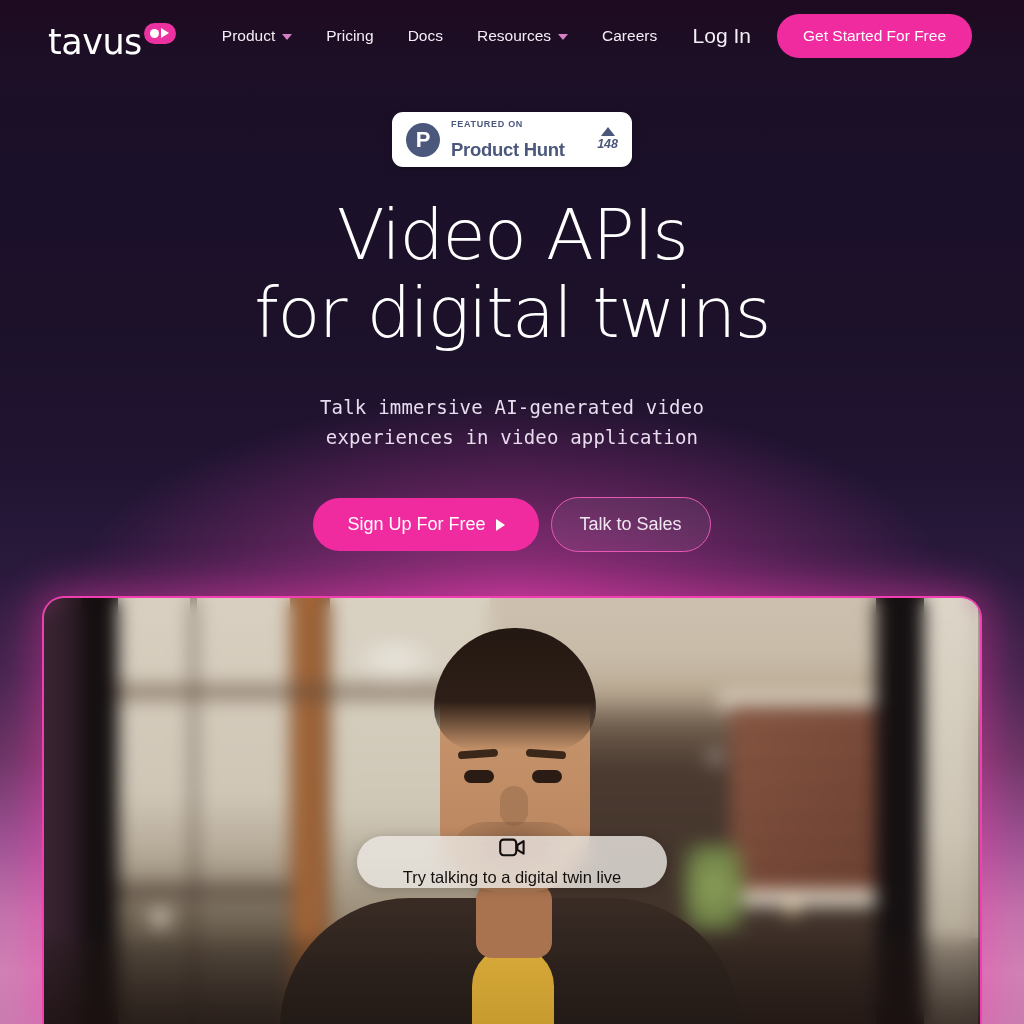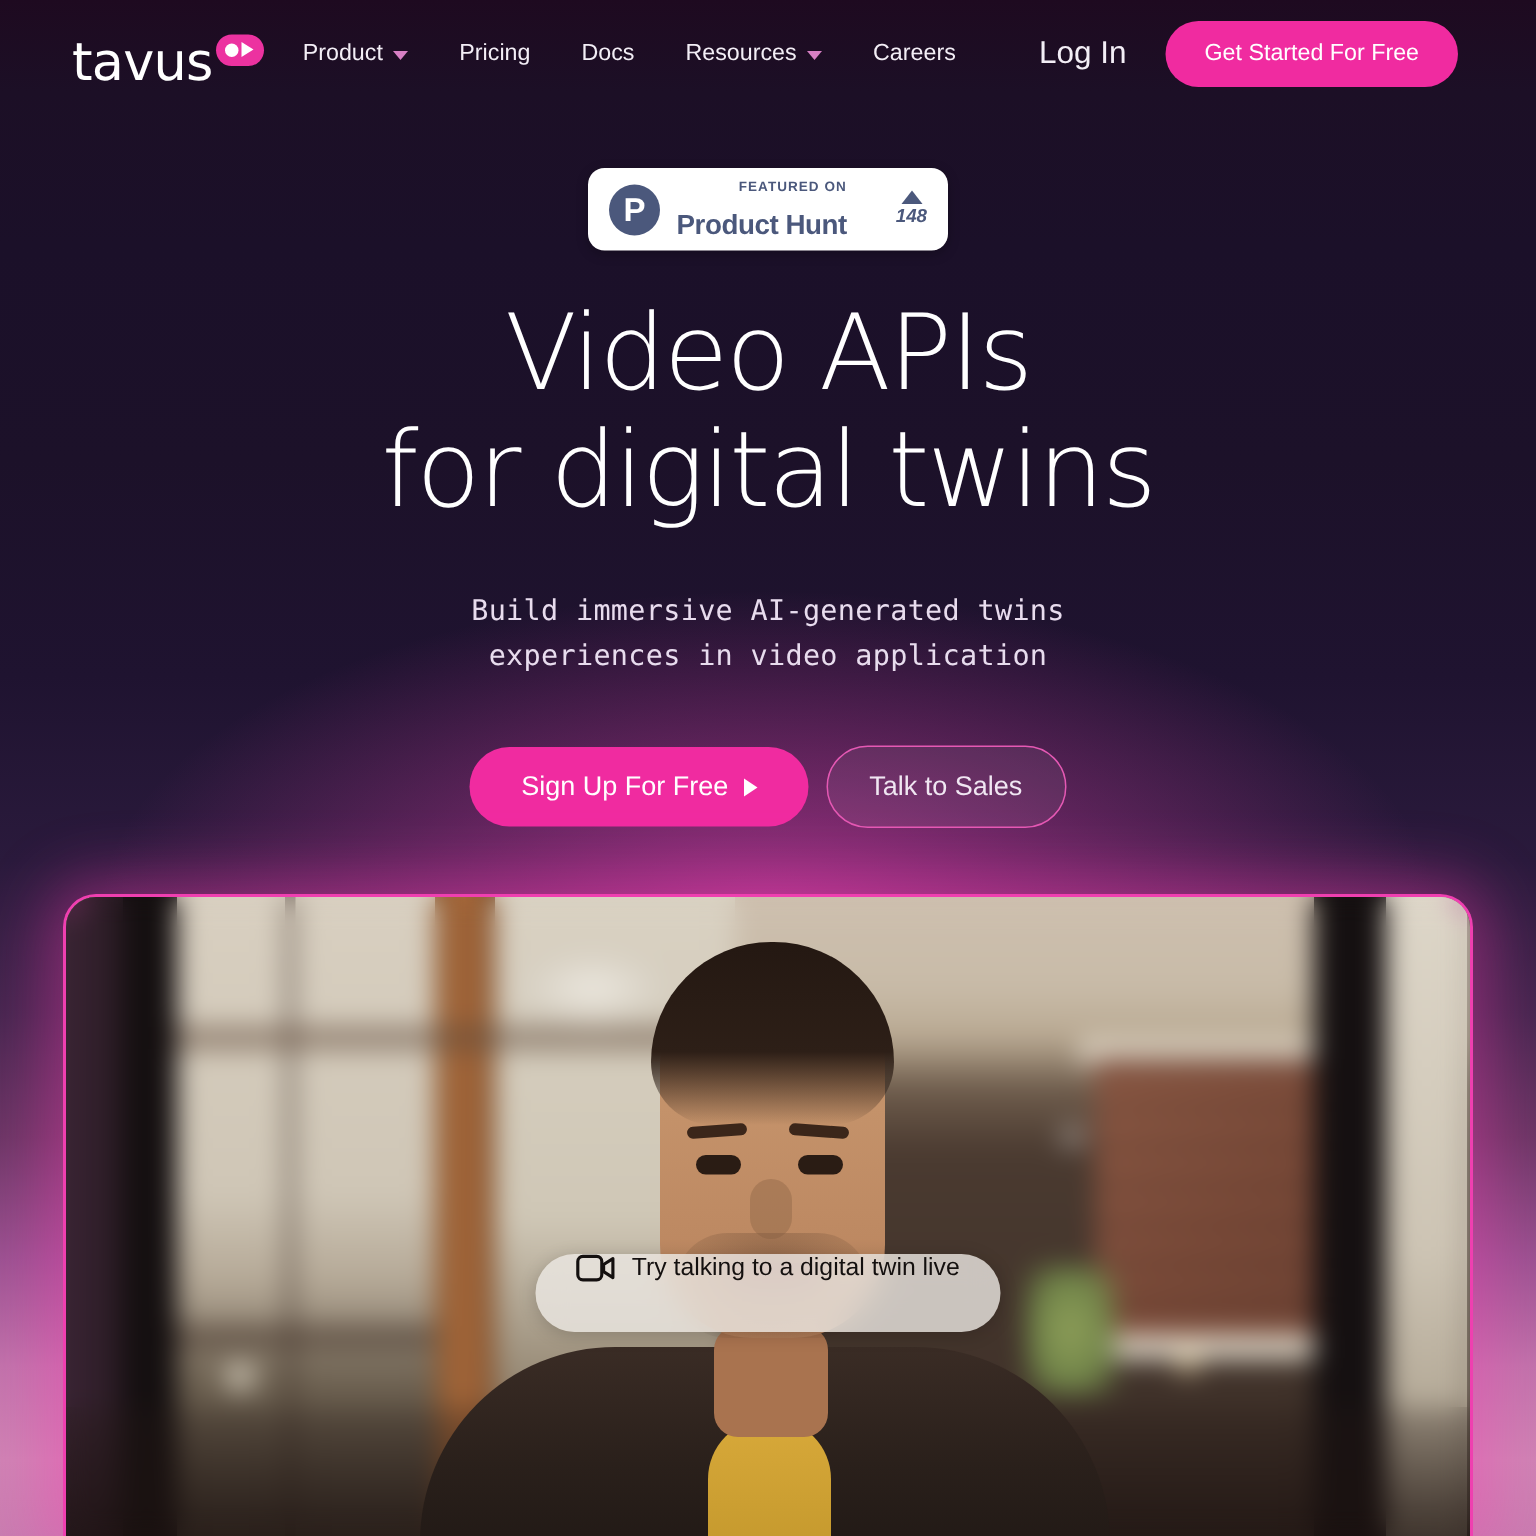--- a/index.html
+++ b/index.html
@@ -86,21 +86,21 @@
   #logo-badge .tri {
     width: 0; height: 0;
     border-left: 8px solid #ffffff;
     border-top: 5px solid transparent;
     border-bottom: 5px solid transparent;
   }
 
   #nav-links {
     display: flex;
     align-items: center;
-    margin-left: 26px;
+    margin-left: 46px;
     gap: 34px;
   }
   .nav-link {
     color: #f3eef6;
     font-size: 15.5px;
     font-weight: 400;
     display: flex;
     align-items: center;
     gap: 7px;
     cursor: pointer;
@@ -163,21 +163,21 @@
     background: #4b587c;
     color: #ffffff;
     display: flex;
     align-items: center;
     justify-content: center;
     font-size: 22px;
     font-weight: bold;
     font-family: "Liberation Sans", sans-serif;
     flex: 0 0 auto;
   }
-  #ph-text { margin-left: 11px; line-height: 1.05; text-align: right; }
+  #ph-text { margin-left: 11px; line-height: 1.05; }
   #ph-sub {
     font-size: 9px;
     letter-spacing: 0.7px;
     font-weight: bold;
     color: #4b587c;
   }
   #ph-name {
     font-size: 18.5px;
     font-weight: bold;
     color: #4b587c;
@@ -418,25 +418,27 @@
   
   #try-pill {
     position: absolute;
     left: 357px; top: 836px;
     width: 310px; height: 52px;
     border-radius: 26px;
     background: rgba(236, 232, 228, 0.80);
     backdrop-filter: blur(10px);
     -webkit-backdrop-filter: blur(10px);
     display: flex;
+    align-items: center;
     justify-content: center;
     gap: 11px;
     cursor: pointer;
     z-index: 35;
     box-shadow: 0 2px 12px rgba(0,0,0,0.18);
+    flex-direction: column;
   }
   #try-pill-label {
     font-size: 16.5px;
     color: #14100f;
     white-space: nowrap;
   }
   #cam-icon { display: block; }
 </style>
 </head>
 <body>
@@ -490,21 +492,21 @@
       <div id="ph-count">148</div>
     </div>
   </div>
 
   <h1 id="headline">
     <div>Video APIs</div>
     <div>for digital twins</div>
   </h1>
 
   <div id="subtitle">
-    <div>Build immersive AI-generated twins</div>
+    <div>Talk immersive AI-generated video</div>
     <div>experiences in video application</div>
   </div>
 
   <div id="cta-row">
     <button id="signup-btn">
       <span>Sign Up For Free</span>
       <span class="play"></span>
     </button>
     <button id="sales-btn">Talk to Sales</button>
   </div>

